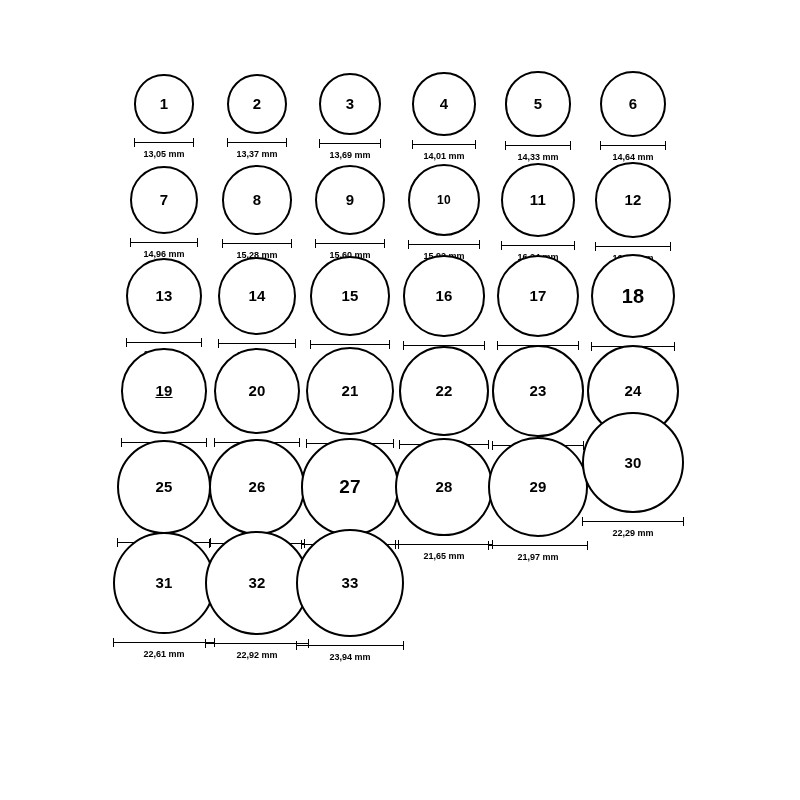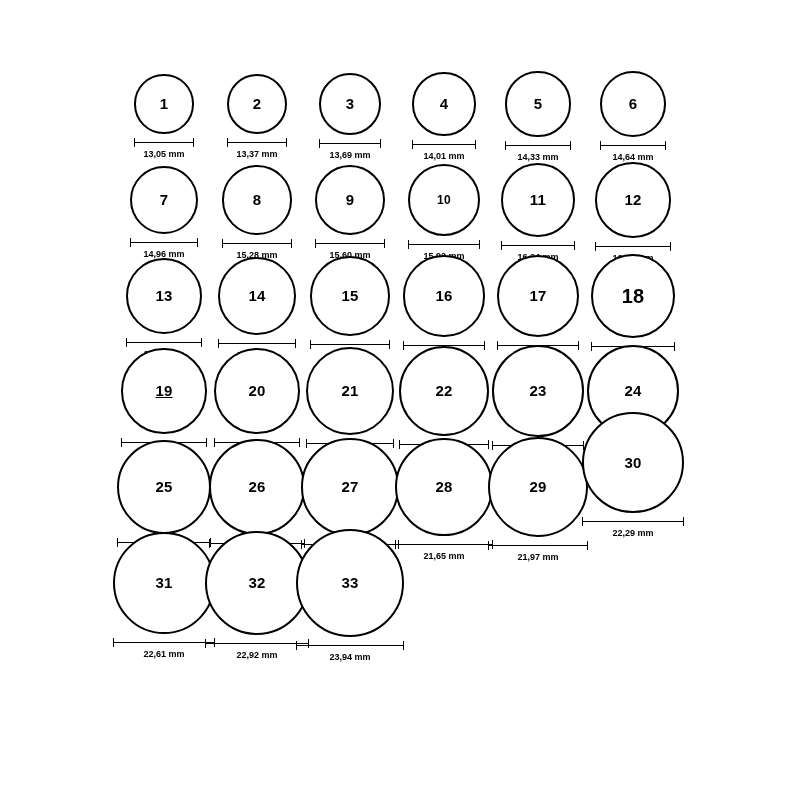--- a/index.html
+++ b/index.html
@@ -358,21 +358,21 @@
       </div>
       <div class="measure" style="width: 95.5955px;">
         <span class="bar"></span>
         <span class="cap-left"></span>
         <span class="cap-right"></span>
       </div>
       <div class="ring-size-label">21,01 mm</div>
     </div>
     <div class="ring-cell" style="left: 300px; top: 438.474px; width: 100px;">
       <div class="ring-circle" style="width: 97.0515px; height: 97.0515px;">
-        <span class="ring-number" style="font-size: 15px;">27</span>
+        <span class="ring-number" style="font-size: 19px;">27</span>
       </div>
       <div class="measure" style="width: 97.0515px;">
         <span class="bar"></span>
         <span class="cap-left"></span>
         <span class="cap-right"></span>
       </div>
       <div class="ring-size-label">21,33 mm</div>
     </div>
     <div class="ring-cell" style="left: 394px; top: 437.746px; width: 100px;">
       <div class="ring-circle" style="width: 98.5075px; height: 98.5075px;">

